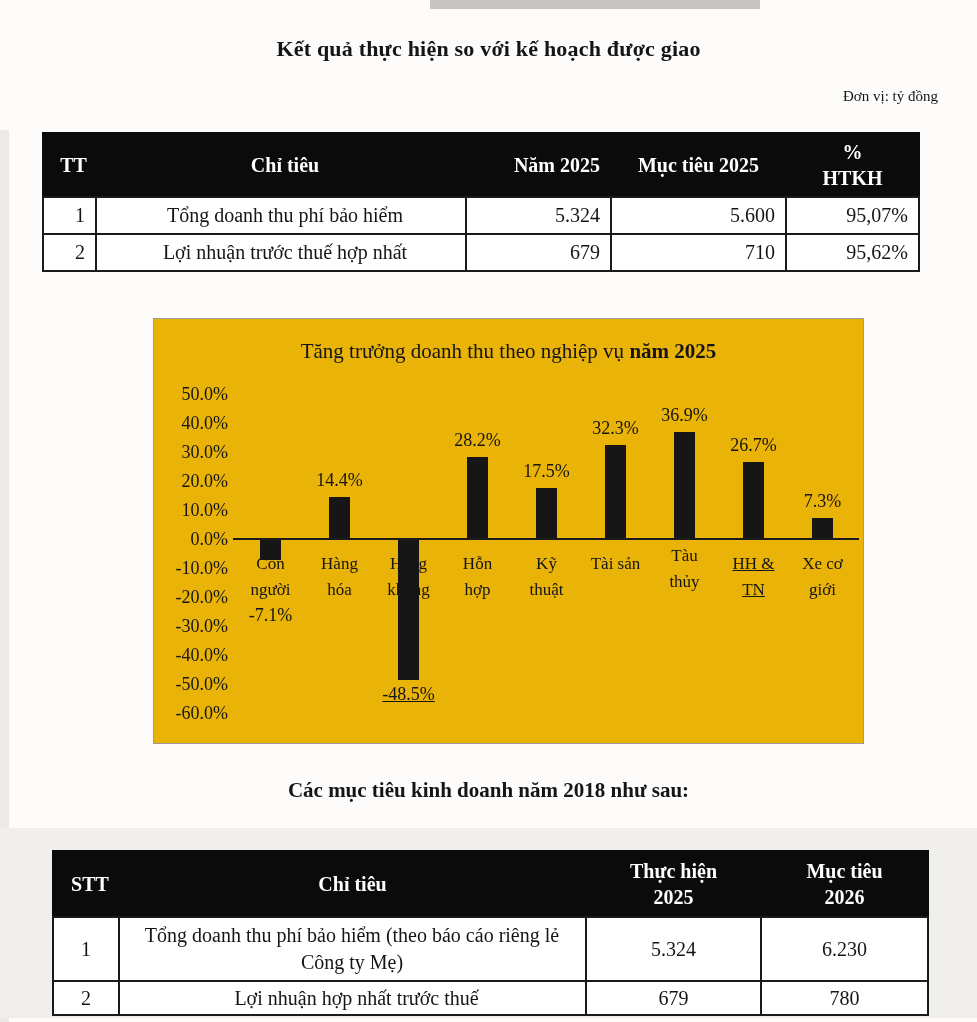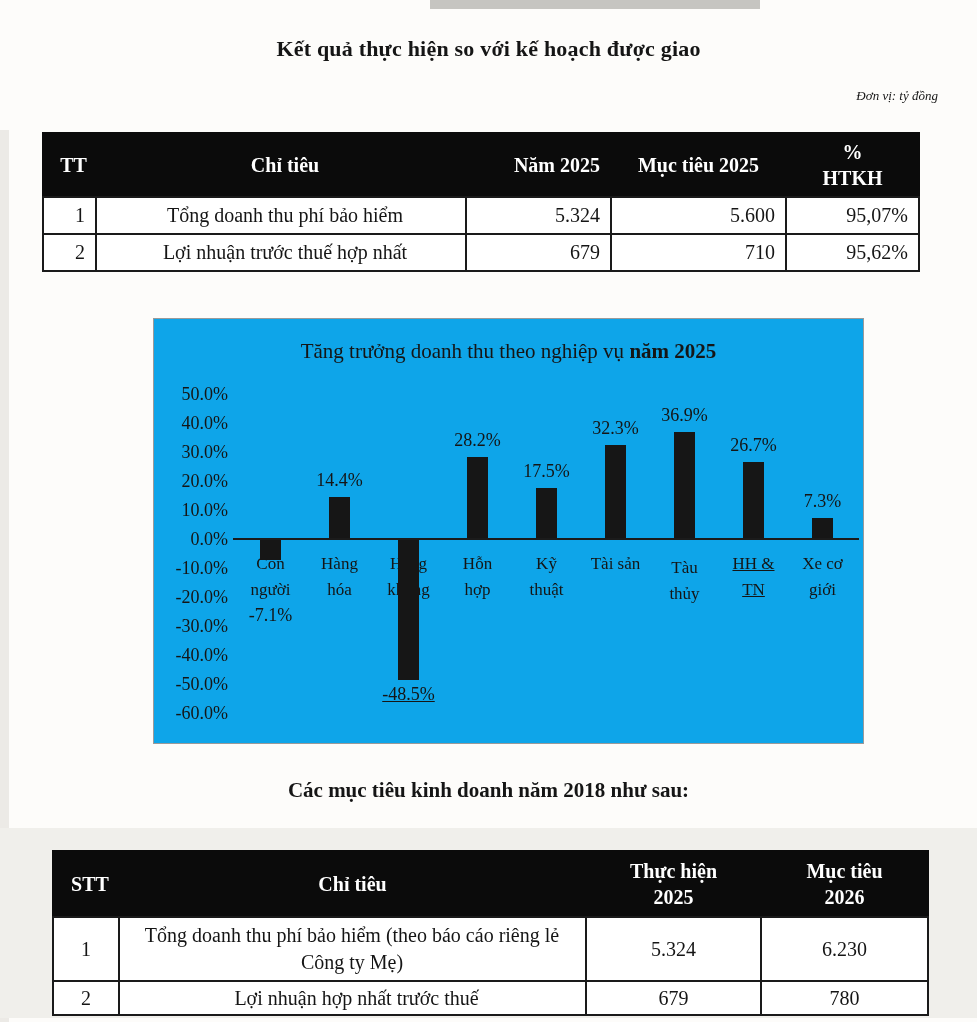--- a/index.html
+++ b/index.html
@@ -9,40 +9,40 @@
     font-family:"Liberation Serif","DejaVu Serif",serif;
     color:#151515;
   }
   
   .scan-band-top{position:absolute;left:430px;top:0;width:330px;height:9px;background:#a9a7a3;opacity:.65;}
   .scan-strip-left{position:absolute;left:0;top:130px;width:9px;height:892px;background:#eceae6;}
   .scan-band-bottom{position:absolute;left:0;top:828px;width:977px;height:190px;background:#f0efeb;}
 
   .doc-title{position:absolute;left:0;top:36px;width:977px;text-align:center;
     font-size:22px;font-weight:bold;letter-spacing:.2px;}
-  .unit-note{position:absolute;top:88px;right:39px;font-size:13px;font-style:italic;}
+  .unit-note{position:absolute;top:88px;right:39px;font-size:15px;}
   .section-title{position:absolute;left:0;top:778px;width:977px;text-align:center;
     font-size:21px;font-weight:bold;}
 
   table.tbl{border-collapse:collapse;table-layout:fixed;background:#ffffff;}
   .tbl td,.tbl th{border:2px solid #1a1a1a;font-size:20px;overflow:hidden;}
   .tbl th{background:#0b0b0b;color:#ffffff;font-weight:bold;border-color:#0b0b0b;border-bottom-color:#1a1a1a;}
   .tbl .line{display:block;line-height:26px;}
 
   
   .tbl1{position:absolute;left:42px;top:132px;width:876px;}
   .tbl1 th{height:60px;vertical-align:middle;}
   .tbl1 td{height:33px;vertical-align:middle;}
   .al{text-align:center;padding-left:9px;}
   .ar{text-align:right;padding-right:10px;}
   .ac{text-align:center;}
 
   
   .chart-box{position:absolute;left:153px;top:318px;width:709px;height:424px;
-    background:#0ea5e9;border:1px solid #9a9a9a;}
+    background:#eab308;border:1px solid #9a9a9a;}
   .chart-title{position:absolute;left:0;top:20px;width:709px;text-align:center;font-size:21px;}
   .chart-title b{font-weight:bold;}
   .yticks{position:absolute;left:0;top:0;width:78px;height:424px;}
   .ytick{position:absolute;right:4px;width:74px;text-align:right;font-size:18px;line-height:22px;}
   .plot{position:absolute;left:82px;top:0;width:621px;height:424px;}
   .zero-line{position:absolute;left:-3px;top:219px;width:626px;height:2px;background:#1b1b1b;z-index:3;}
   .bar{position:absolute;width:21px;background:#161616;z-index:2;}
   .bar-label{position:absolute;width:92px;text-align:center;font-size:18px;z-index:4;}
   .cat-label{position:absolute;width:76px;text-align:center;font-size:17px;line-height:26px;z-index:1;}
 
@@ -150,21 +150,21 @@
           <div>Kỹ</div>
           <div>thuật</div>
         </div>
         <div class="bar" style="left: 369px; top: 126.33px; height: 93.67px; background: rgb(22, 22, 22);"></div>
         <div class="bar-label" style="left: 333.5px; top: 99.33px;">32.3%</div>
         <div class="cat-label" style="left: 341.5px; top: 232px;">
           <div>Tài sản</div>
         </div>
         <div class="bar" style="left: 438px; top: 112.99px; height: 107.01px; background: rgb(22, 22, 22);"></div>
         <div class="bar-label" style="left: 402.5px; top: 85.99px;">36.9%</div>
-        <div class="cat-label" style="left: 410.5px; top: 236px;">
+        <div class="cat-label" style="left: 410.5px; top: 224px;">
           <div>Tàu</div>
           <div>thủy</div>
         </div>
         <div class="bar" style="left: 507px; top: 142.57px; height: 77.43px; background: rgb(22, 22, 22);"></div>
         <div class="bar-label" style="left: 471.5px; top: 115.57px;">26.7%</div>
         <div class="cat-label" style="left: 479.5px; top: 232px; text-decoration: underline;">
           <div>HH &amp;</div>
           <div>TN</div>
         </div>
         <div class="bar" style="left: 576px; top: 198.83px; height: 21.17px; background: rgb(22, 22, 22);"></div>

